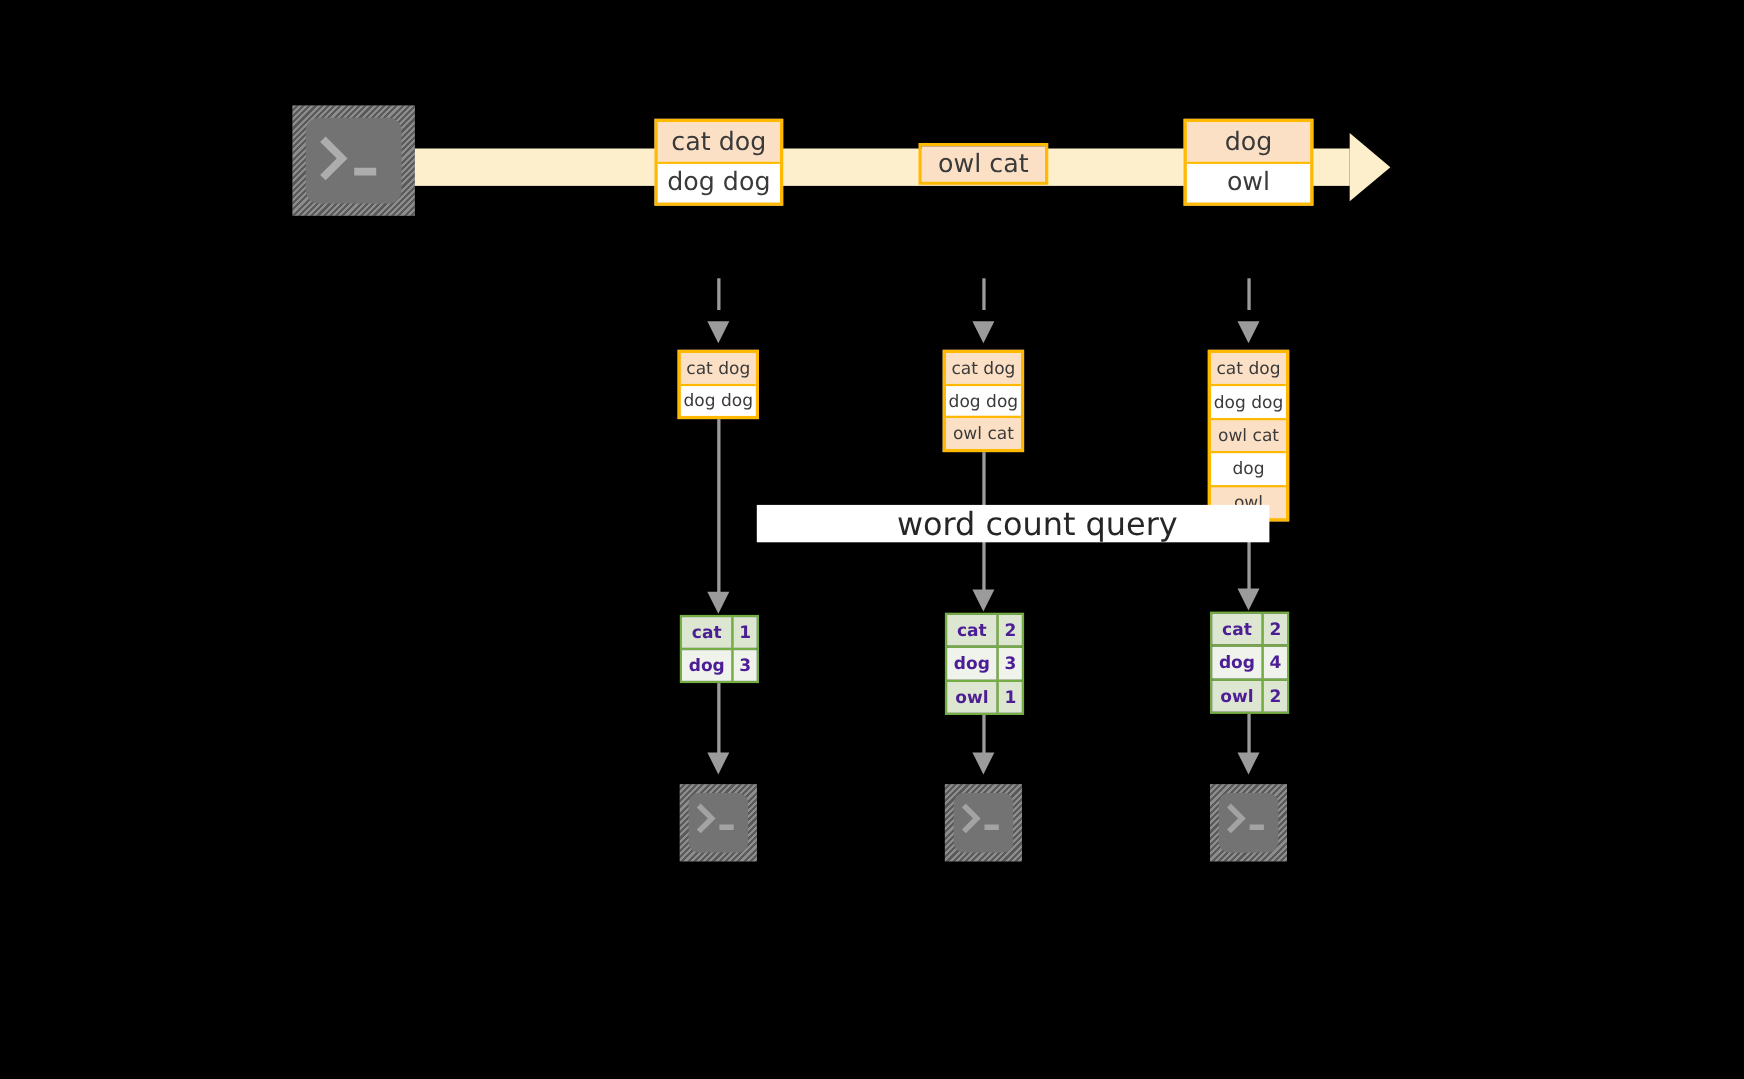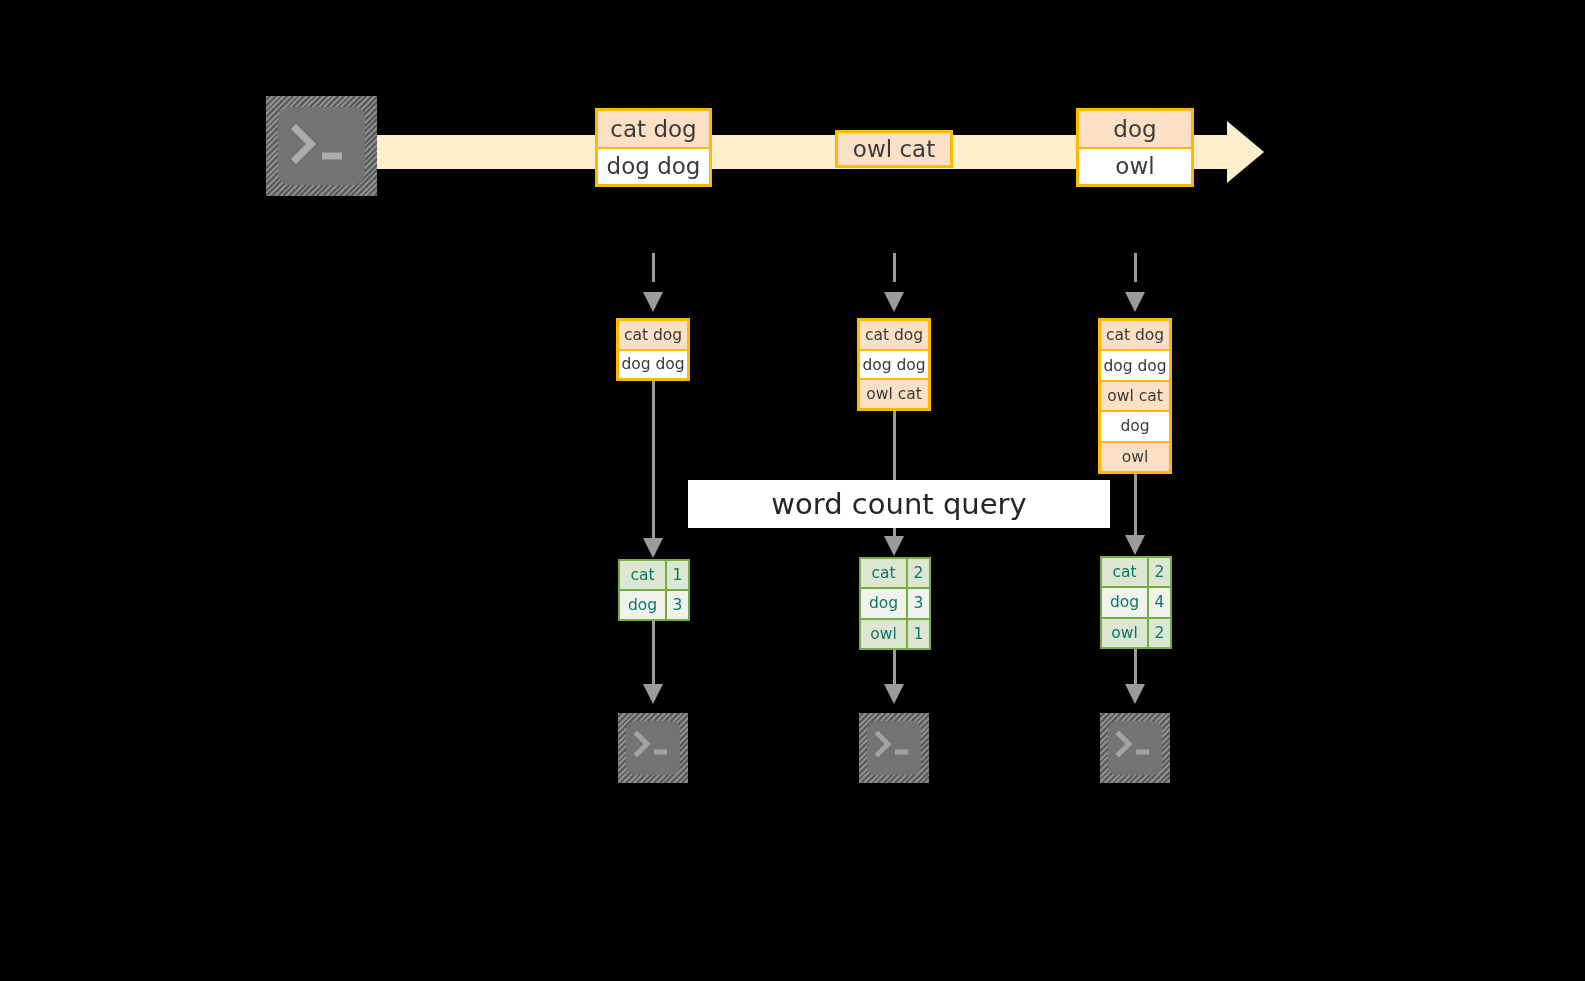--- a/index.html
+++ b/index.html
@@ -88,21 +88,22 @@
     flex: 1 1 auto;
     display: flex;
     box-sizing: border-box;
   }
   .gtable .grow + .grow { border-top: 2px solid #74AD43; }
   .gtable .gcell {
     box-sizing: border-box;
     display: flex;
     align-items: center;
     justify-content: center;
-    color: #0f766e;
+    color: #4c1d95;
+    font-weight: bold;
   }
   .gtable .gcell.word { flex: 0 0 45px; }
   .gtable .gcell.count { flex: 1 1 auto; border-left: 2px solid #74AD43; }
   .gtable .grow.dark  .gcell { background: #DCE6D0; }
   .gtable .grow.light .gcell { background: #EFF3EB; }
 
   
   .vline {
     position: absolute;
     background: #9B9B9B;
@@ -272,15 +273,15 @@
 
   <div class="term" style="left:1100px; top:713px; width:70px; height:70px;">
     <div class="hatch"></div>
     <div class="face" style="left:8px; top:8px; width:54px; height:54px; border-radius:9px;"></div>
     <svg width="70" height="70" viewBox="0 0 70 70">
       <path d="M19 21 L29 31 L19 41" fill="none" stroke="#A3A3A3" stroke-width="5" stroke-linecap="square"></path>
       <path d="M36 39 L49 39" fill="none" stroke="#A3A3A3" stroke-width="5"></path>
     </svg>
   </div>
 
-  <div class="wlabel" style="left:688px; top:480px; width:422px; height:48px;">word count query</div>
+  <div class="wlabel" style="left:688px; top:459px; width:422px; height:34px;padding-left:44px;">word count query</div>
 
 </div>
 
 </body></html>

